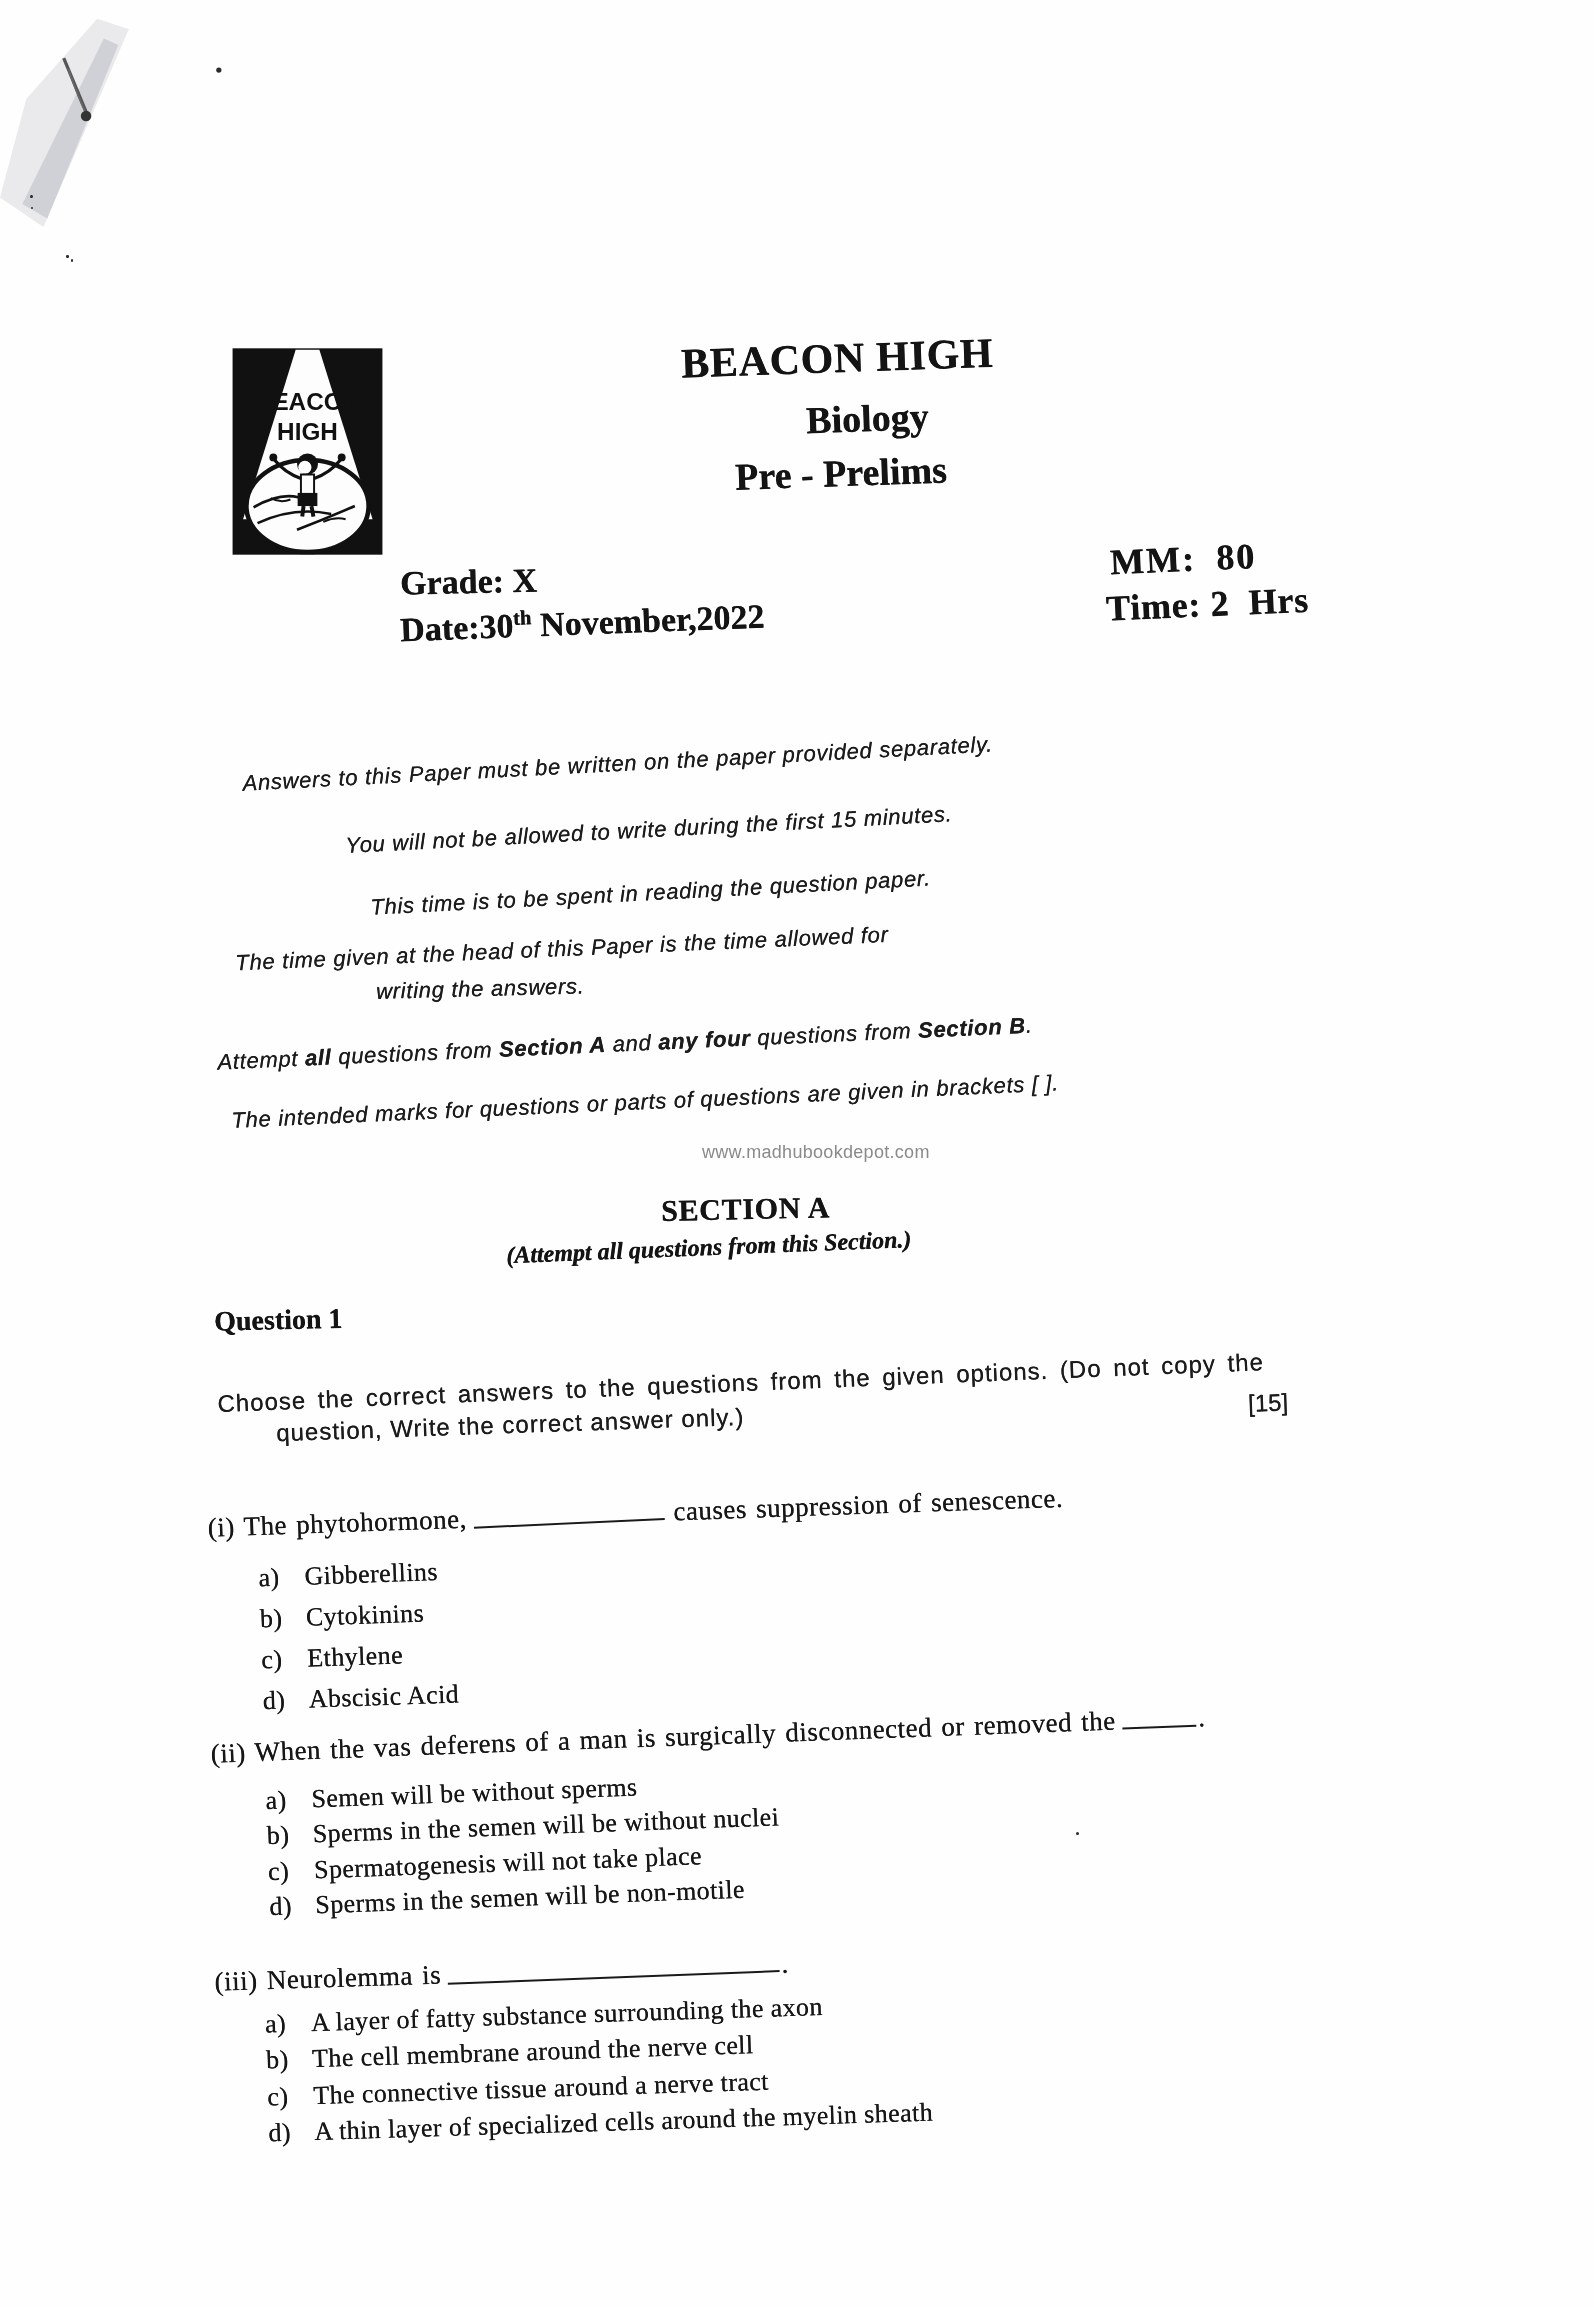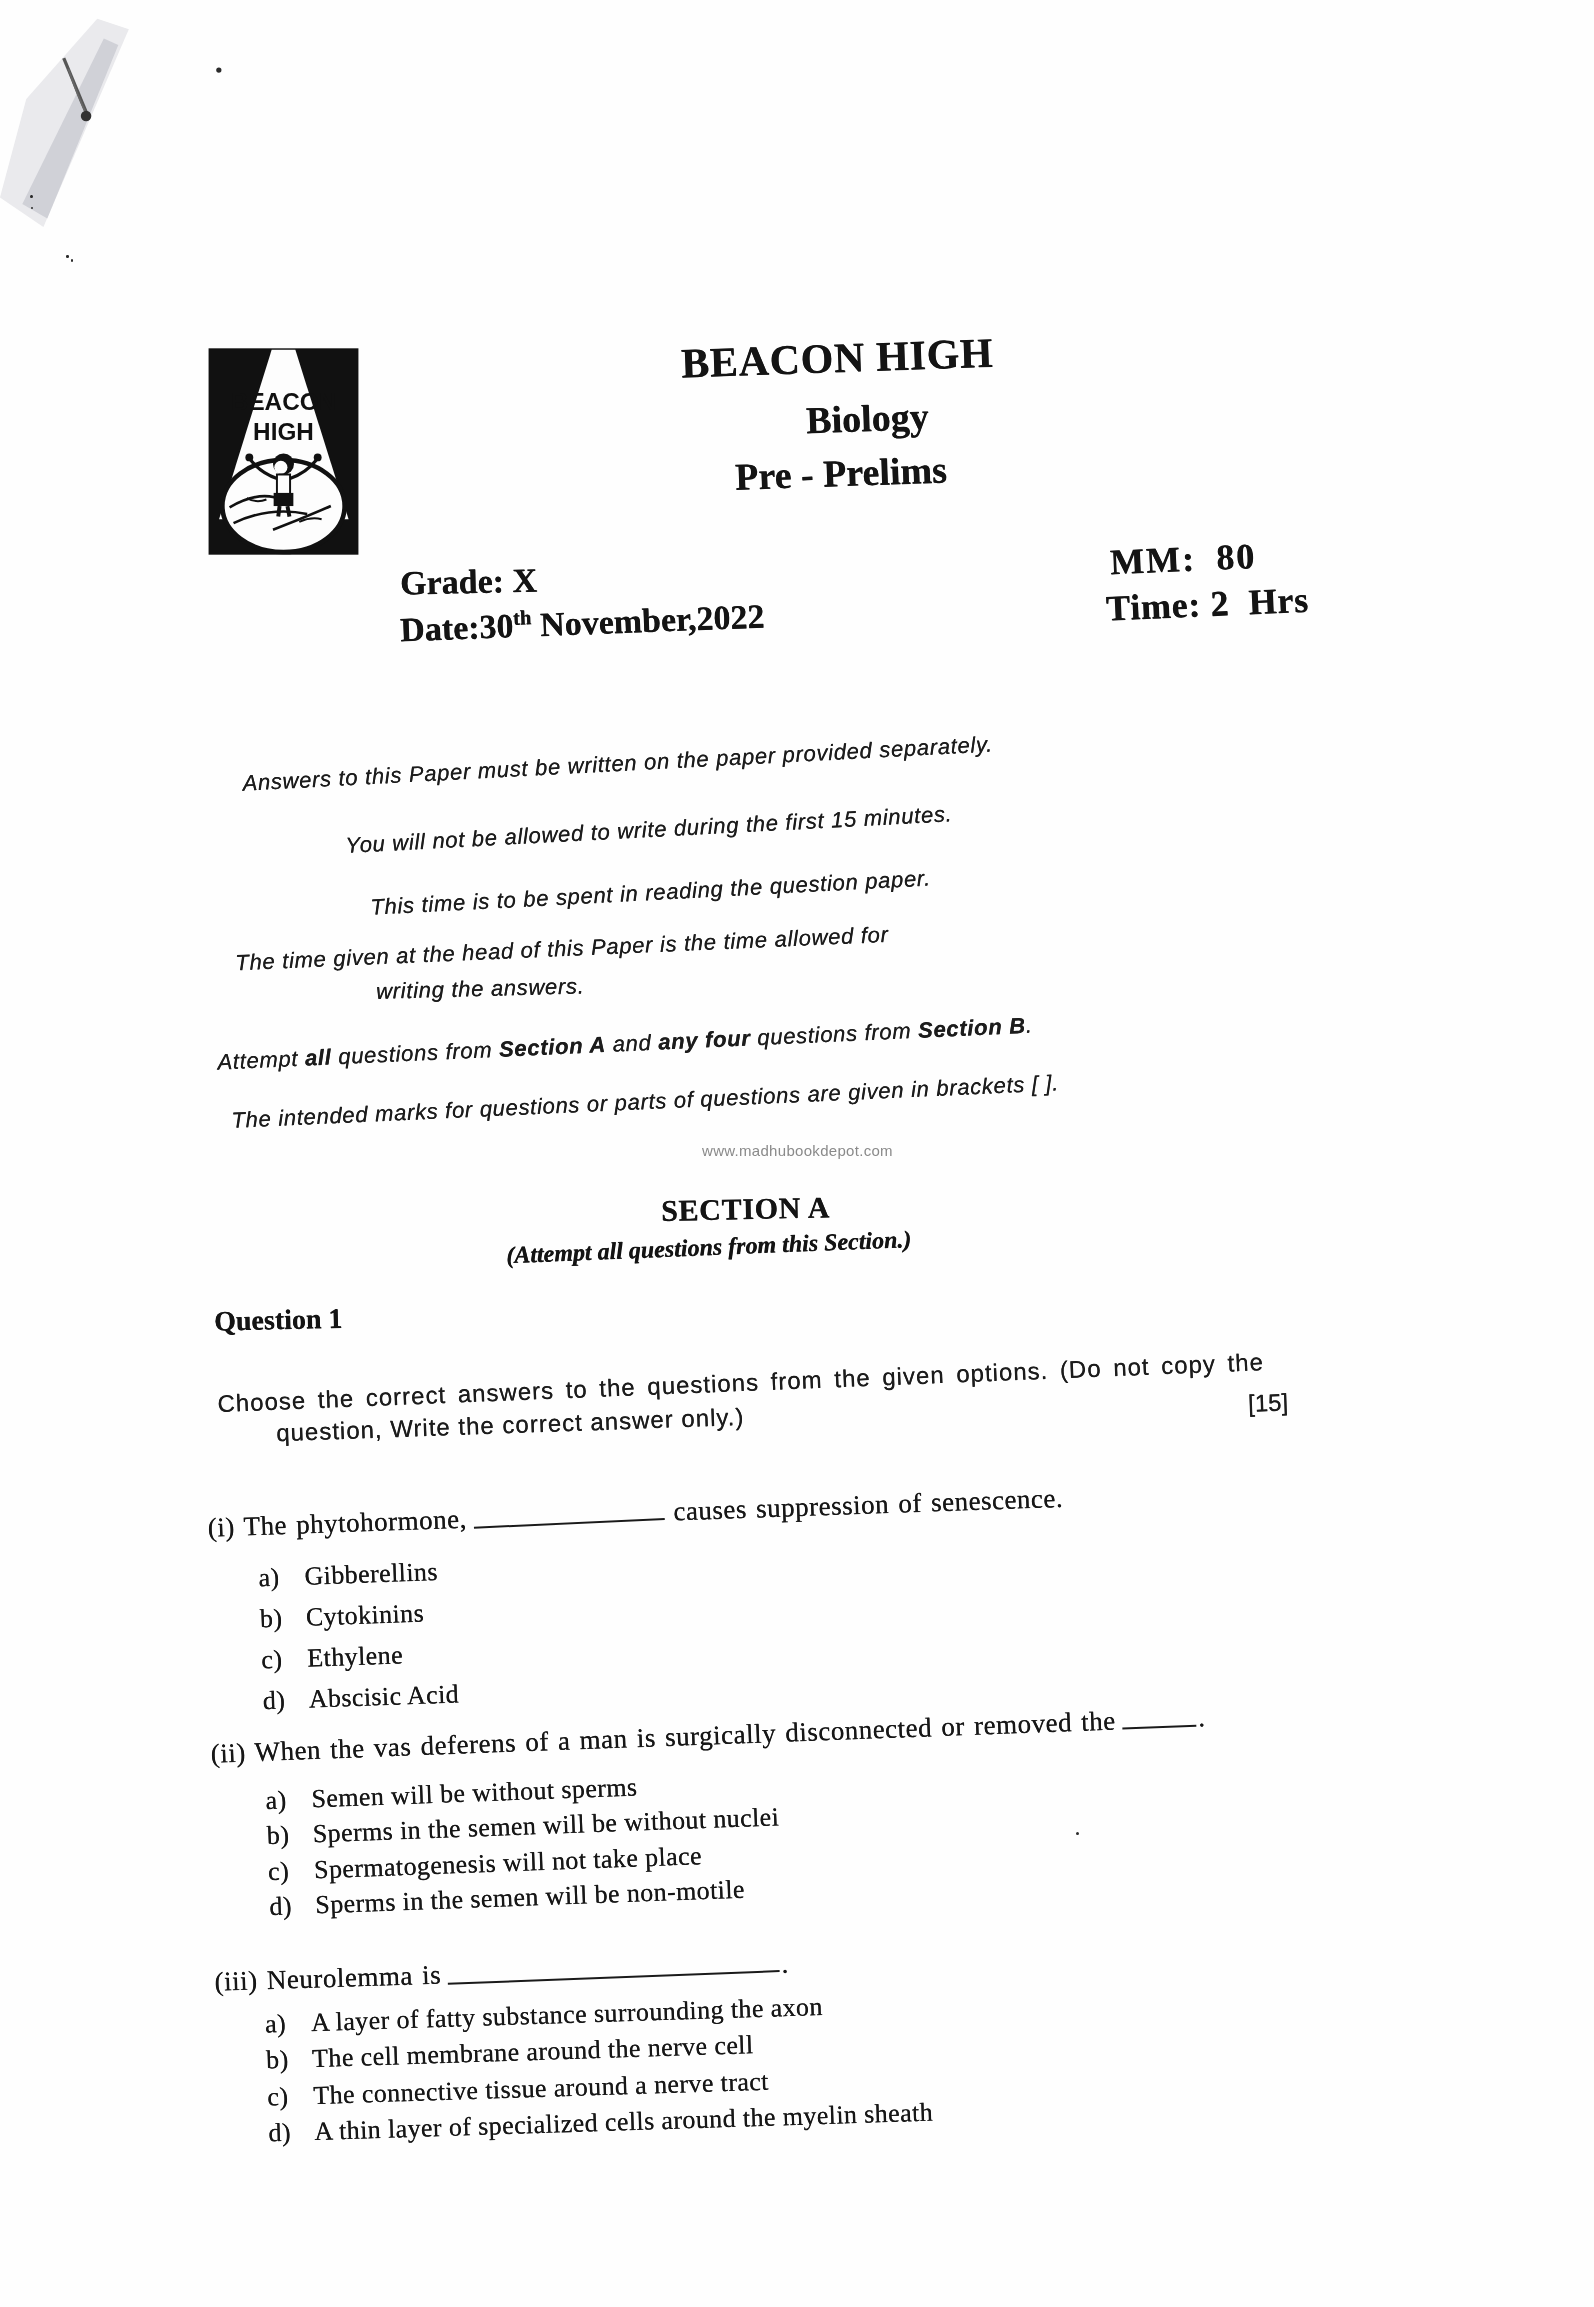--- a/index.html
+++ b/index.html
@@ -27,21 +27,21 @@
   .inst{font-size:22px;}
   .i1{left:242px;top:751px;transform:rotate(-3deg);}
   .i2{left:345px;top:817px;transform:rotate(-3deg);}
   .i3{left:370px;top:880px;transform:rotate(-3deg);}
   .i4a{left:235px;top:936px;transform:rotate(-2.5deg);}
   .i4b{left:376px;top:976px;transform:rotate(-1.5deg);}
   .i5{left:217px;top:1031px;transform:rotate(-2.6deg);}
   .i6{left:231px;top:1089px;transform:rotate(-2.6deg);}
   .bseg{font-weight:bold;font-style:italic;}
 
-  .watermark{left:702px;top:1142px;font-size:15px;color:#8a8a8a;text-shadow:none;
+  .watermark{left:702px;top:1142px;font-size:18px;color:#8a8a8a;text-shadow:none;
              font-family:"Liberation Sans",sans-serif;letter-spacing:0.3px;}
 
   .secA{left:661px;top:1192px;font-size:30px;letter-spacing:0.7px;transform:rotate(-1.2deg);}
   .secNote{left:506px;top:1234px;font-size:24px;font-style:italic;transform:rotate(-2.3deg);}
 
   .q1head{left:214px;top:1304px;font-size:28px;transform:rotate(-1.3deg);}
   .introL1{left:217px;top:1369px;font-size:24px;transform:rotate(-2.3deg);letter-spacing:1px;word-spacing:4px;}
   .introL2{left:276px;top:1411px;font-size:24px;transform:rotate(-2deg);letter-spacing:1px;}
   .marks15{left:1248px;top:1389px;font-size:24px;transform:rotate(-2deg);}
 
@@ -59,21 +59,21 @@
   .opt .letter{width:46px;flex:none;}
   .qb1 .opt{margin-left:49px;margin-top:11.2px;}
   .qb1 .opt.first{margin-top:21px;}
   .qb2 .opt{margin-left:53px;margin-top:5.3px;}
   .qb2 .opt.first{margin-top:18.4px;}
   .qb3 .opt{margin-left:49px;margin-top:6.6px;}
   .qb3 .opt.first{margin-top:13px;}
 
   
   .speck{position:absolute;background:#2b2b2b;border-radius:50%;}
-  .logo-wrap{position:absolute;left:207px;top:347px;width:153px;height:209px;text-align:center;}
+  .logo-wrap{position:absolute;left:231px;top:347px;width:153px;height:209px;text-align:center;}
 </style>
 </head>
 <body>
 
 <div id="paper">
 
   <svg class="abs" style="left:0;top:0;" width="276" height="303" viewBox="0 0 420 460">
     <polygon points="148,28 196,44 66,345 0,300 40,150" fill="#d8d8de" opacity="0.55"></polygon>
     <polygon points="158,58 180,68 72,332 34,310" fill="#b9bcc4" opacity="0.55"></polygon>
     <line x1="97" y1="88" x2="134" y2="177" stroke="#555" stroke-width="5"></line>

